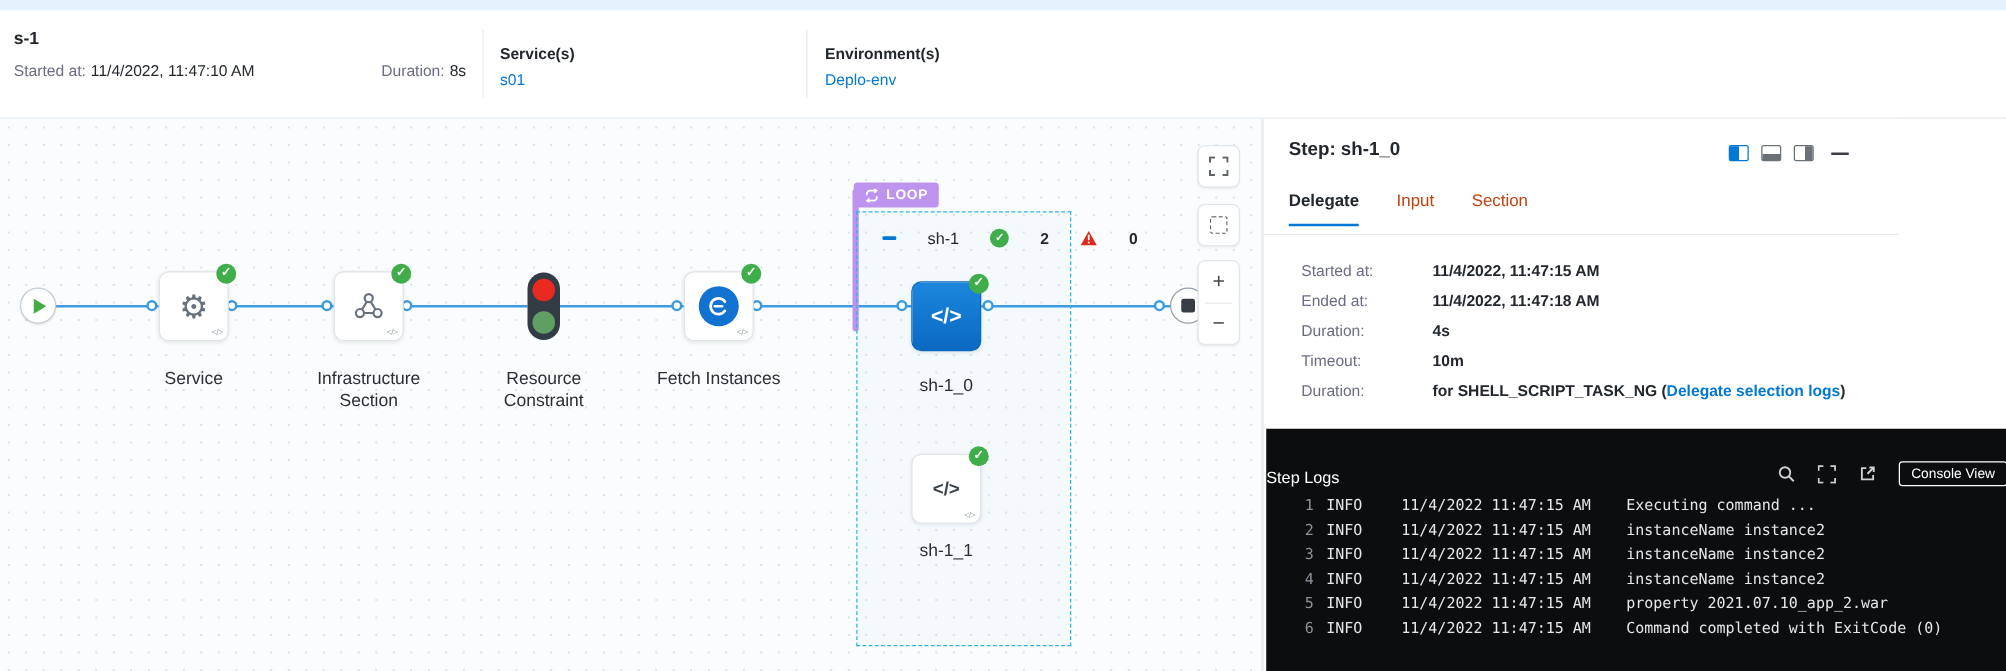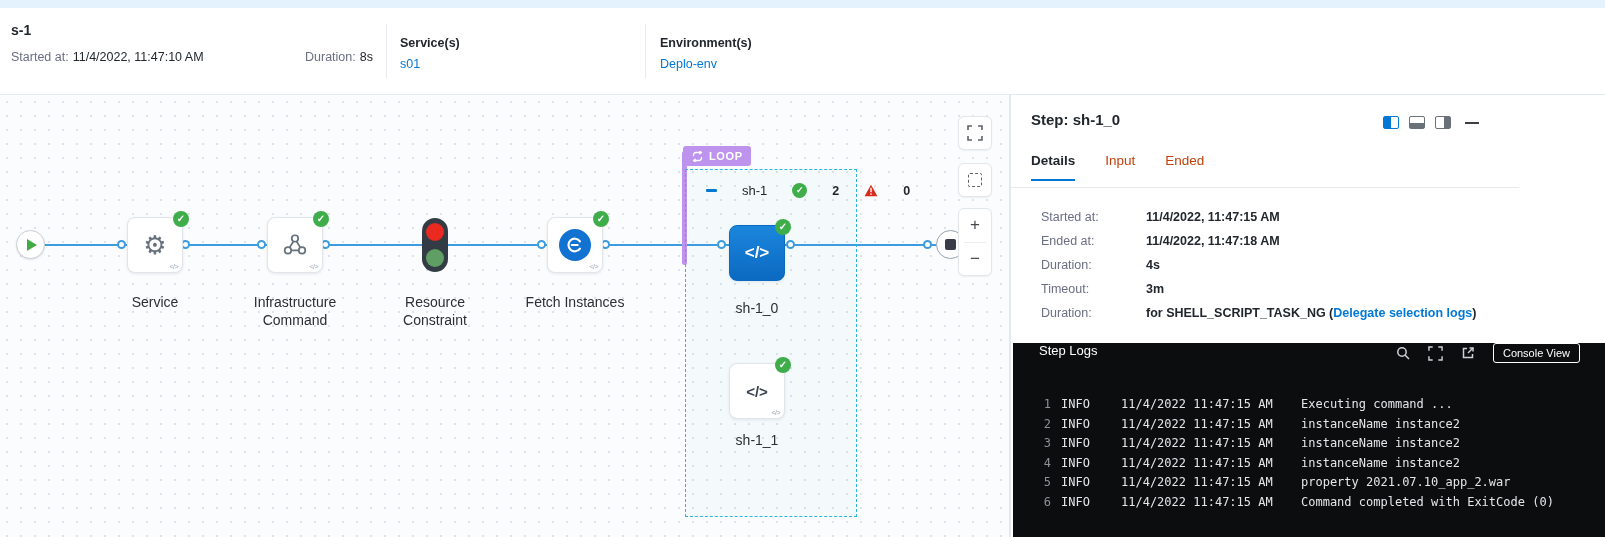--- a/index.html
+++ b/index.html
@@ -83,21 +83,21 @@
   .tab.active{color:#22272d;font-weight:bold;border-bottom:2px solid #0278d5}
   .tabline{position:absolute;left:0;top:92px;width:100%;height:1px;background:#e6eaef}
   .details{position:absolute;left:30px;top:110px;width:545px}
   .d-row{display:flex;height:24px;align-items:center;font-size:12.5px}
   .d-label{width:105px;color:#6b6d85}
   .d-value{color:#22272d;font-weight:bold}
   .link{color:#0278d5;cursor:pointer;text-decoration:none;font-weight:bold}
 
   
   .console{position:absolute;left:2px;top:248px;width:593px;height:194px;background:#0b0d0f;color:#e4e6e8}
-  .console-header{position:absolute;left:0;top:0;width:100%;height:34px;display:flex;align-items:flex-start;padding:0 26px}
+  .console-header{position:absolute;left:0;top:12px;width:100%;height:34px;display:flex;align-items:flex-end;padding:0 0}
   .console-title{font-size:13px;color:#fff}
   .console-actions{margin-left:auto;display:flex;align-items:center;gap:18px}
   .cicon{cursor:pointer;display:flex;align-items:center}
   .console-view-btn{border:1px solid #fff;border-radius:3px;color:#fff;font-size:11px;padding:3px 9px;background:transparent;cursor:pointer;font-family:"Liberation Sans",sans-serif}
   .console-body{position:absolute;left:12px;top:52px;right:6px;font-family:"DejaVu Sans Mono",monospace;font-size:12px;line-height:19.6px}
   .log-line{display:flex;white-space:pre}
   .ln-num{width:26px;text-align:right;margin-right:10px;color:#8d9298}
   .ln-level{width:36px;margin-right:24px}
   .ln-time{width:170px;margin-right:10px}
   .ln-msg{flex:1}
@@ -160,21 +160,21 @@
     <div class="card" style="left:267px;top:122px">
       <svg width="26" height="26" viewBox="0 0 24 24" fill="none" stroke="#67727e" stroke-width="1.6">
         <circle cx="12" cy="6" r="3"></circle>
           <circle cx="5.5" cy="17" r="3"></circle>
           <circle cx="18.5" cy="17" r="3"></circle>
         <path d="M10.6 8.6 L7 14.4 M13.4 8.6 L17 14.4 M8.5 17 L15.5 17"></path>
       </svg>
       <span class="badge">✓</span>
       <span class="code-mini">&lt;/&gt;</span>
     </div>
-    <div class="node-label" style="left:239px;top:198px">Infrastructure Command</div>
+    <div class="node-label" style="left:239px;top:198px">Infrastructure Section</div>
 
     <div class="traffic">
       <div class="light red"></div>
       <div class="light green"></div>
     </div>
     <div class="node-label" style="left:379px;top:198px">Resource Constraint</div>
 
     <div class="card" style="left:547px;top:122px">
       <div class="fetch-circle">
         <svg width="18" height="18" viewBox="0 0 20 20" fill="none" stroke="#fff" stroke-width="2.4" stroke-linecap="round">
@@ -242,42 +242,42 @@
   <div class="panel">
     <div class="p-title">Step: sh-1_0</div>
     <div class="view-icons">
       <div class="vicon active"></div>
       <div class="vicon half-bottom"></div>
       <div class="vicon half-right"></div>
     </div>
     <div class="p-minimize"></div>
 
     <div class="tabs">
-      <div class="tab active">Details</div>
+      <div class="tab active">Delegate</div>
       <div class="tab">Input</div>
-      <div class="tab">Ended</div>
+      <div class="tab">Section</div>
     </div>
     <div class="tabline"></div>
 
     <div class="details">
       <div class="d-row">
         <span class="d-label">Started at:</span>
         <span class="d-value">11/4/2022, 11:47:15 AM</span>
       </div>
       <div class="d-row">
         <span class="d-label">Ended at:</span>
         <span class="d-value">11/4/2022, 11:47:18 AM</span>
       </div>
       <div class="d-row">
         <span class="d-label">Duration:</span>
         <span class="d-value">4s</span>
       </div>
       <div class="d-row">
         <span class="d-label">Timeout:</span>
-        <span class="d-value">3m</span>
+        <span class="d-value">10m</span>
       </div>
       <div class="d-row">
         <span class="d-label">Duration:</span>
         <span class="d-value"><span>for SHELL_SCRIPT_TASK_NG (</span><a class="link">Delegate selection logs</a><span>)</span></span>
       </div>
     </div>
 
     <div class="console">
       <div class="console-header">
         <span class="console-title">Step Logs</span>

